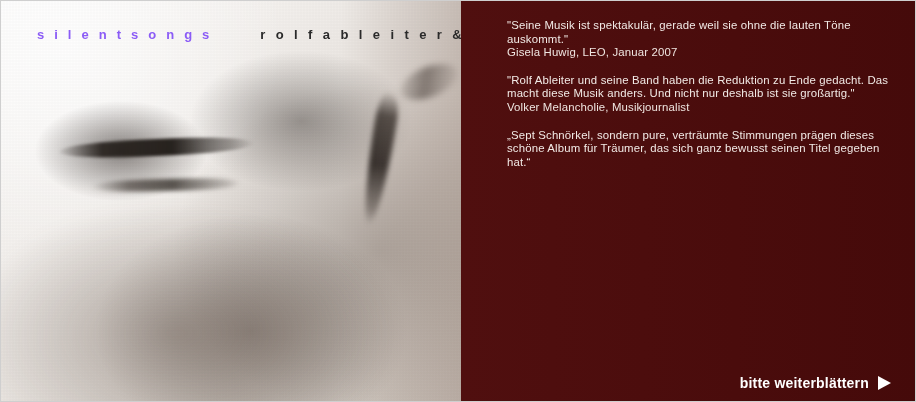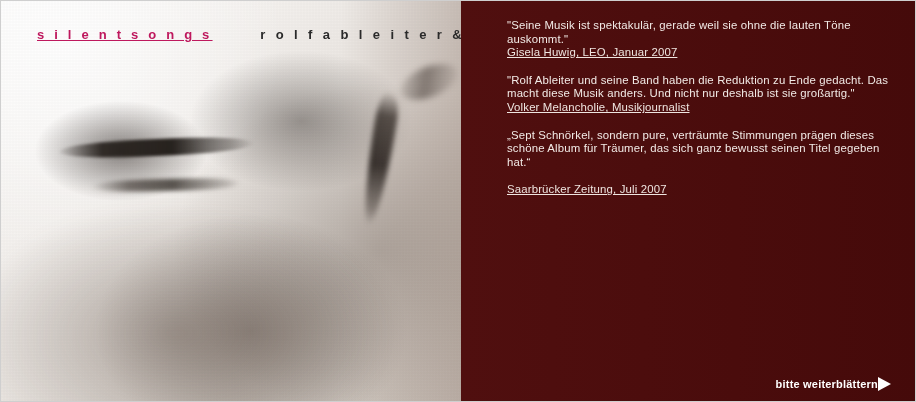--- a/index.html
+++ b/index.html
@@ -123,22 +123,21 @@
     left: 36px;
     top: 26px;
     z-index: 5;
     white-space: nowrap;
     color: #1b1b1b;
     font-size: 13px;
     font-weight: 700;
     letter-spacing: 3.2px;
   }
   .title-line .album {
-    color: #be185d;
-    text-decoration: underline;
+    color: #8b5cf6;
   }
   .title-line .sep {
     display: inline-block;
     width: 34px;
   }
   .title-line .artist {
     color: #2a2a2a;
     font-weight: 700;
     letter-spacing: 3.4px;
   }
@@ -160,29 +159,29 @@
   .quote-block {
     margin: 0 0 14px 0;
     font-size: 11.4px;
     line-height: 13.6px;
     color: #f2eae6;
     letter-spacing: 0.15px;
   }
   .quote-block .src {
     display: block;
     color: #efe5e0;
-    text-decoration: underline;
   }
   .footer-cta {
     position: absolute;
     right: 26px;
     bottom: 12px;
     display: flex;
     align-items: center;
-    font-size: 11px;
+    gap: 9px;
+    font-size: 14px;
     font-weight: 700;
     color: #ffffff;
     letter-spacing: 0.2px;
     cursor: pointer;
     padding-left: 8px;
   }
   .arrow-icon {
     width: 0;
     height: 0;
     border-left: 13px solid #ffffff;
@@ -222,21 +221,20 @@
     <p class="quote-block">
       <span>"Rolf Ableiter und seine Band haben die Reduktion zu Ende gedacht. Das macht diese Musik anders. Und nicht nur deshalb ist sie großartig."</span>
       <span class="src">Volker Melancholie, Musikjournalist</span>
     </p>
 
     <p class="quote-block">
       <span>„Sept Schnörkel, sondern pure, verträumte Stimmungen prägen dieses schöne Album für Träumer, das sich ganz bewusst seinen Titel gegeben hat.“</span>
     </p>
 
     <p class="quote-block">
-      <span class="src">Saarbrücker Zeitung, Juli 2007</span>
     </p>
 
 
     <div class="footer-cta">
       <span>bitte weiterblättern</span>
       <span class="arrow-icon"></span>
     </div>
 
   </div>
 </div>

